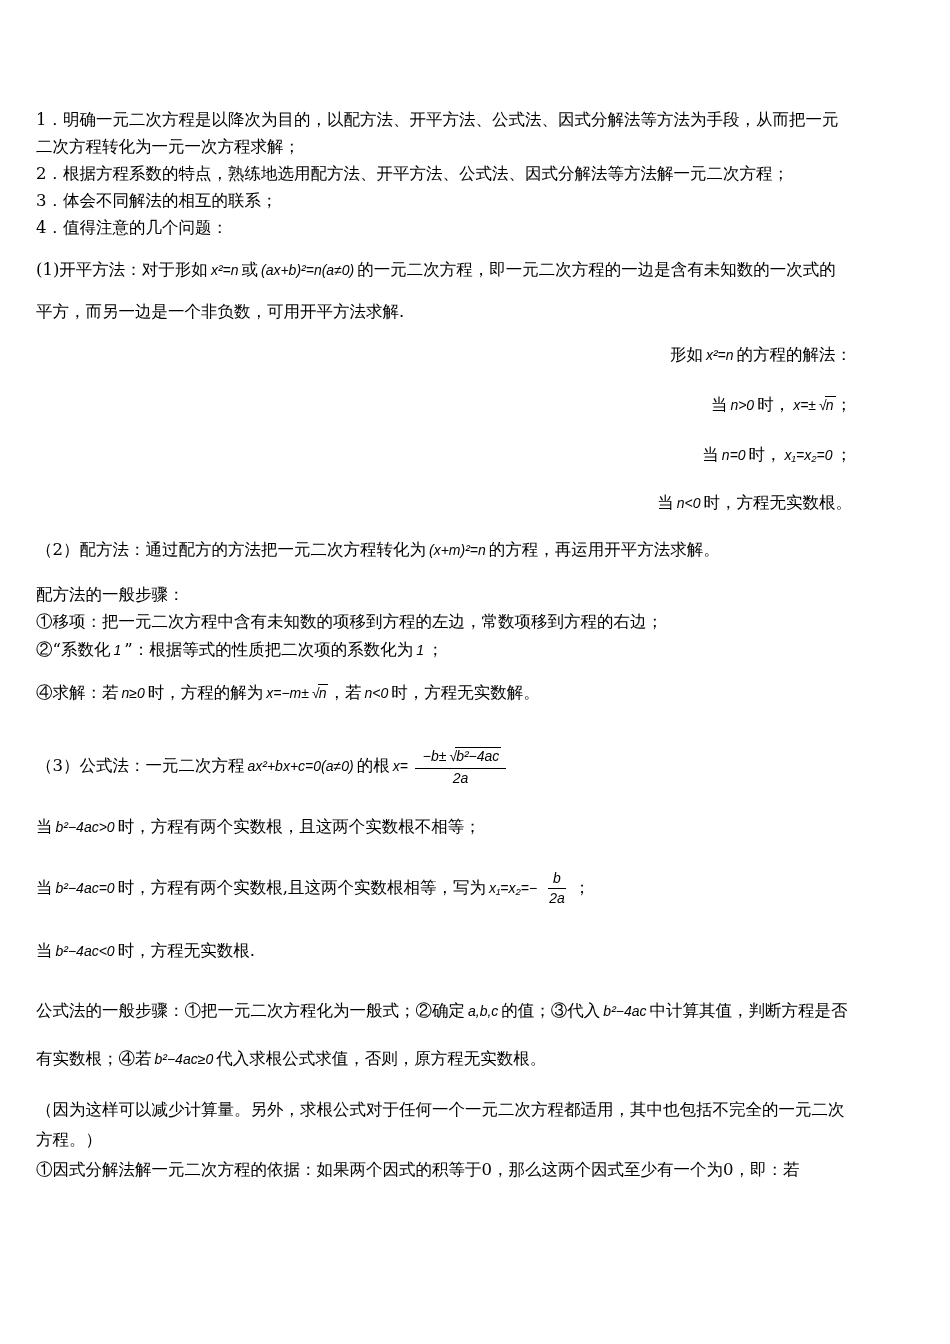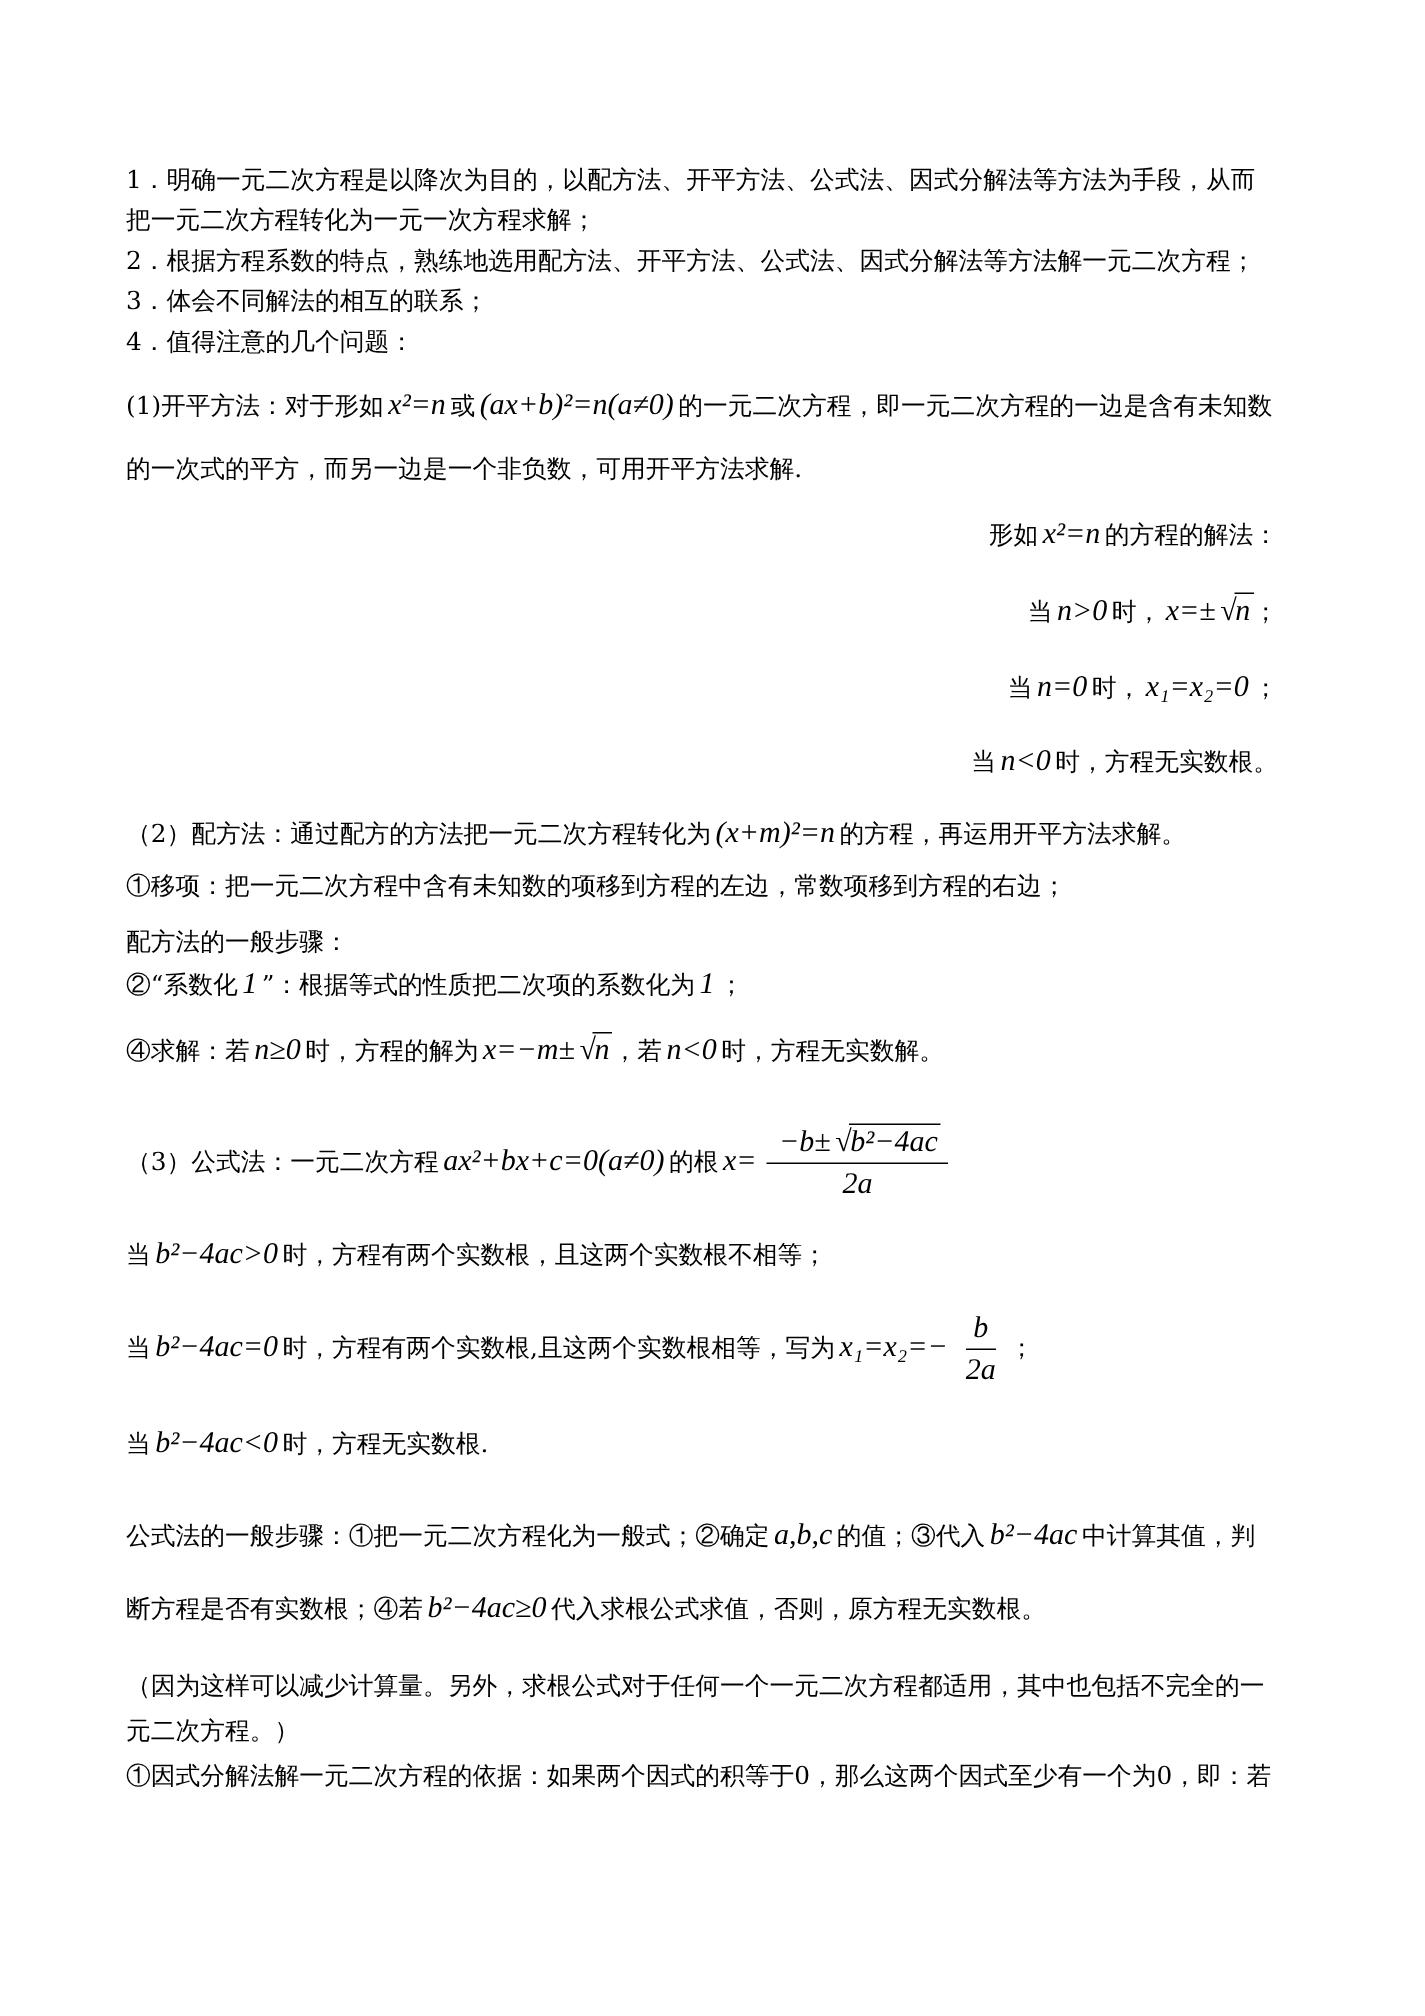--- a/index.html
+++ b/index.html
@@ -5,32 +5,32 @@
 <style>
   html, body {
     margin: 0;
     padding: 0;
     background: #ffffff;
   }
   .page {
     width: 934px;
     height: 1344px;
     box-sizing: border-box;
-    padding: 106px 82px 0 84px;
+    padding: 106px 82px 0 36px;
     color: #000000;
     background: #ffffff;
     font-family: "DejaVu Serif", "Liberation Serif", serif;
     font-size: 16.5px;
     overflow: hidden;
   }
   .para { margin: 0; }
   .math {
-    font-family: Liberation Serif, serif;
+    font-family: Liberation Sans, sans-serif;
     font-style: italic;
-    font-size: 20px;
+    font-size: 14px;
     padding: 0 3px;
     white-space: nowrap;
   }
   .sqrt { display: inline; white-space: nowrap; }
   .rad { padding: 0; margin-right: -2px; font-style: normal; }
   .radicand { border-top: 1.2px solid #000; padding: 0 2px 0 1px; }
   .frac {
     display: inline-flex;
     flex-direction: column;
     align-items: center;
@@ -80,22 +80,22 @@
   <p class="para mt4 lh36"><span>形如</span><span class="math">x²=n</span><span>的方程的解法：</span></p>
 
   <p class="para mt14 lh36"><span>当</span><span class="math">n&gt;0</span><span>时，</span><span class="math">x=±</span><span class="sqrt"><span class="math rad">√</span><span class="math radicand">n</span></span><span>；</span></p>
 
   <p class="para mt14 lh36"><span>当</span><span class="math">n=0</span><span>时，</span><span class="math">x₁=x₂=0</span><span>；</span></p>
 
   <p class="para mt12 lh36"><span>当</span><span class="math">n&lt;0</span><span>时，方程无实数根。</span></p>
 
   <p class="para mt8 lh42"><span>（2）配方法：通过配方的方法把一元二次方程转化为</span><span class="math">(x+m)²=n</span><span>的方程，再运用开平方法求解。</span></p>
 
+  <p class="para mt10 lh27">配方法的一般步骤：</p>
   <p class="para lh27">①移项：把一元二次方程中含有未知数的项移到方程的左边，常数项移到方程的右边；</p>
-  <p class="para mt10 lh27">配方法的一般步骤：</p>
 
   <p class="para lh30"><span>②“系数化</span><span class="math">1</span><span>”：根据等式的性质把二次项的系数化为</span><span class="math">1</span><span>；</span></p>
 
 
   <p class="para mt8 lh40"><span>④求解：若</span><span class="math">n≥0</span><span>时，方程的解为</span><span class="math">x=−m±</span><span class="sqrt"><span class="math rad">√</span><span class="math radicand">n</span></span><span>，若</span><span class="math">n&lt;0</span><span>时，方程无实数解。</span></p>
 
   <p class="para mt24 lh58"><span>（3）公式法：一元二次方程</span><span class="math">ax²+bx+c=0(a≠0)</span><span>的根</span><span class="math">x=</span><span class="frac">
         <span class="num">
           <span class="math">−b±</span>
           <span class="sqrt"><span class="math rad">√</span><span class="math radicand">b²−4ac</span></span>

